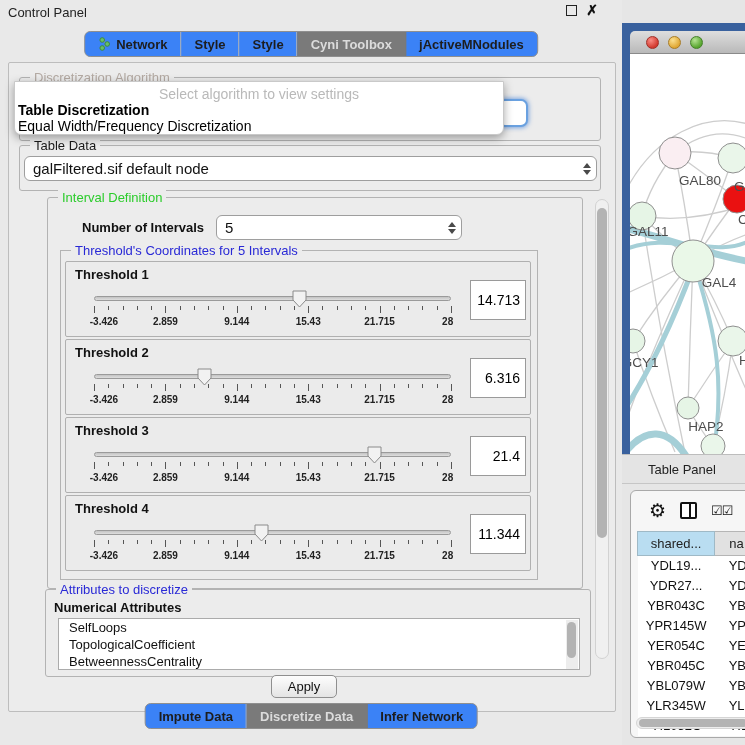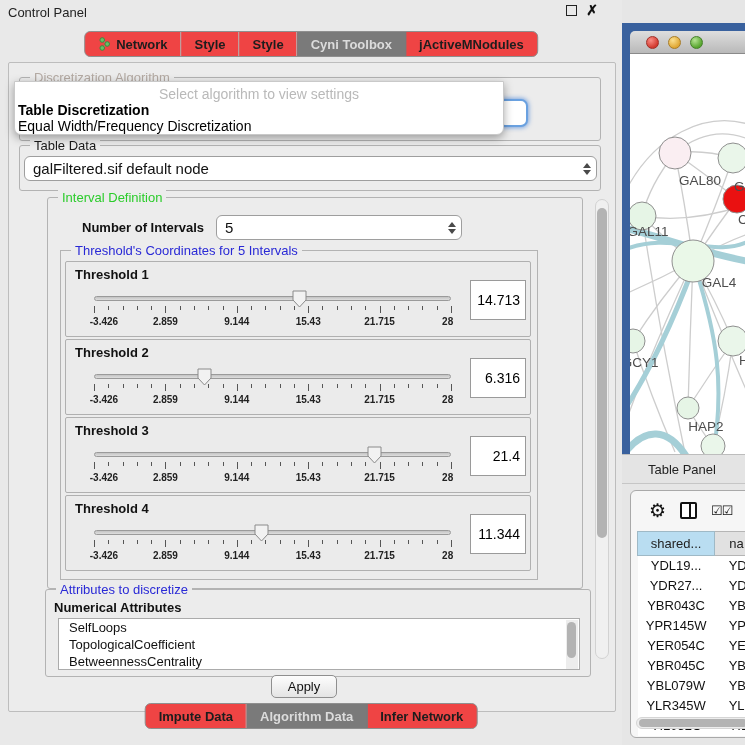--- a/index.html
+++ b/index.html
@@ -8,21 +8,21 @@
   .page { position:absolute; inset:0; }
 
   
   .control-panel { position:absolute; left:0; top:0; width:622px; height:745px; background:#e9e9e9; }
   .titlebar { position:absolute; left:0; top:0; width:622px; height:24px; display:flex; align-items:center; }
   .titlebar .title { font-size:13px; color:#222; padding-left:8px; }
   .tb-icons { position:absolute; right:24px; top:5px; display:flex; gap:9px; align-items:center; }
   .float-box { width:11px; height:11px; border:1.6px solid #222; background:transparent; }
   .close-x { font-size:14px; font-weight:bold; color:#111; line-height:11px; }
 
-  .seg-bar { position:absolute; display:flex; background:#ef4444; border:1px solid #8f8f8f; border-radius:6px; overflow:hidden; height:26px; }
+  .seg-bar { position:absolute; display:flex; background:#3b82f6; border:1px solid #8f8f8f; border-radius:6px; overflow:hidden; height:26px; }
   .seg { display:flex; align-items:center; gap:5px; padding:0 13px; font-size:13px; font-weight:bold; color:#1d1d1d; border-right:1px solid #b5b5b5; cursor:default; white-space:nowrap; }
   .seg:last-child { border-right:none; }
   .seg.sel { background:#7a7a7a; color:#dcdcdc; border-right-color:#7a7a7a; }
   .top-tabs { top:31px; left:50%; transform:translateX(-50%); }
   .bottom-tabs { top:703px; left:50%; transform:translateX(-50%); z-index:5; }
 
   .panel { position:absolute; left:8px; top:62px; width:608px; height:650px; background:#ececec; border:1px solid #bdbdbd; border-radius:2px; }
 
   .group { position:absolute; border:1px solid #b3b3b3; border-radius:3px; }
   .group-title { position:absolute; top:-8px; left:10px; background:#ececec; padding:0 4px; font-size:13px; color:#1a1a1a; white-space:nowrap; }
@@ -393,21 +393,21 @@
       </div>
 
       <button class="apply-btn">Apply</button>
     </div>
 
     <div class="seg-bar bottom-tabs" id="bottom-tabs">
         <div class="seg">
           <span>Impute Data</span>
         </div>
         <div class="seg sel">
-          <span>Algorithm Data</span>
+          <span>Discretize Data</span>
         </div>
         <div class="seg">
           <span>Infer Network</span>
         </div>
       </div>
   </div>
 
   <div class="net-window">
     <div class="net-titlebar">
       <div class="lights">

